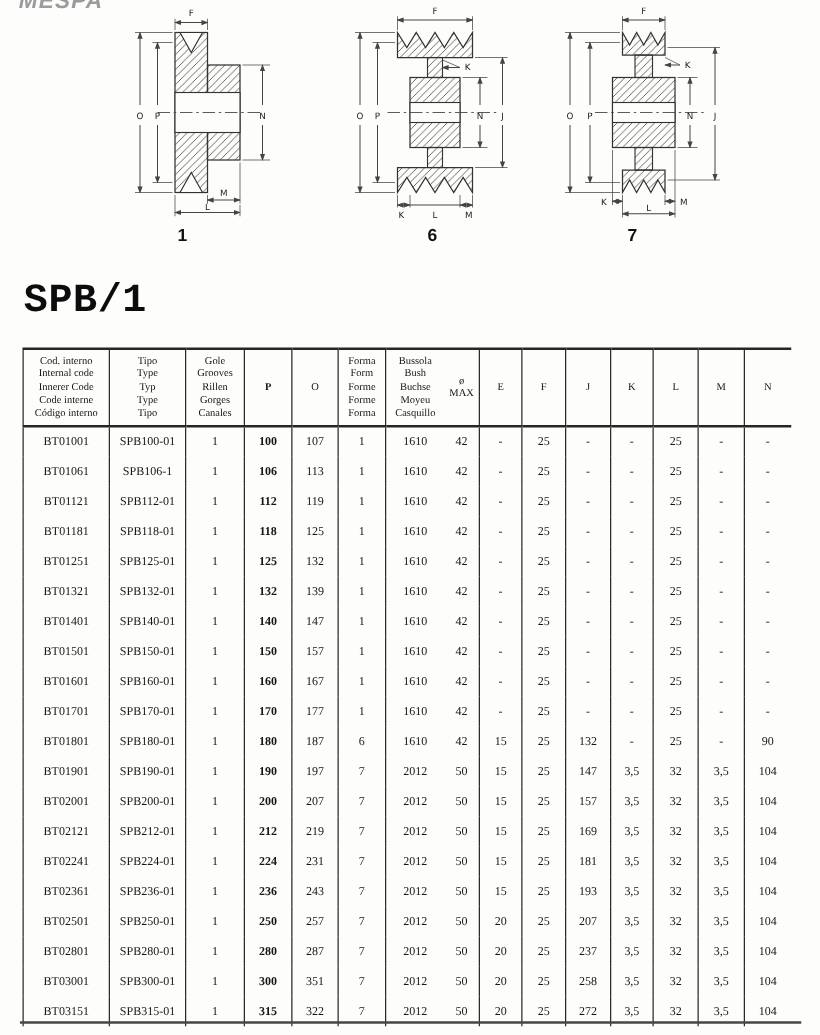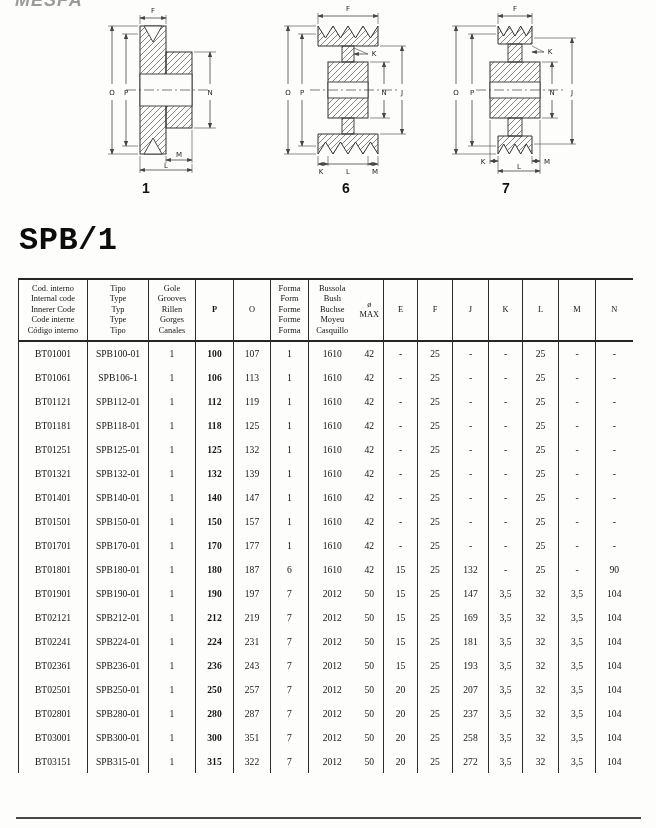--- a/index.html
+++ b/index.html
@@ -478,20 +478,37 @@
           <td class="c7">42</td>
           <td class="c8">-</td>
           <td class="c9">25</td>
           <td class="c10">-</td>
           <td class="c11">-</td>
           <td class="c12">25</td>
           <td class="c13">-</td>
           <td class="c14">-</td>
         </tr>
         <tr>
+          <td class="c0">BT01601</td>
+          <td class="c1">SPB160-01</td>
+          <td class="c2">1</td>
+          <td class="c3">160</td>
+          <td class="c4">167</td>
+          <td class="c5">1</td>
+          <td class="c6">1610</td>
+          <td class="c7">42</td>
+          <td class="c8">-</td>
+          <td class="c9">25</td>
+          <td class="c10">-</td>
+          <td class="c11">-</td>
+          <td class="c12">25</td>
+          <td class="c13">-</td>
+          <td class="c14">-</td>
+        </tr>
+        <tr>
           <td class="c0">BT01701</td>
           <td class="c1">SPB170-01</td>
           <td class="c2">1</td>
           <td class="c3">170</td>
           <td class="c4">177</td>
           <td class="c5">1</td>
           <td class="c6">1610</td>
           <td class="c7">42</td>
           <td class="c8">-</td>
           <td class="c9">25</td>
@@ -529,20 +546,37 @@
           <td class="c7">50</td>
           <td class="c8">15</td>
           <td class="c9">25</td>
           <td class="c10">147</td>
           <td class="c11">3,5</td>
           <td class="c12">32</td>
           <td class="c13">3,5</td>
           <td class="c14">104</td>
         </tr>
         <tr>
+          <td class="c0">BT02001</td>
+          <td class="c1">SPB200-01</td>
+          <td class="c2">1</td>
+          <td class="c3">200</td>
+          <td class="c4">207</td>
+          <td class="c5">7</td>
+          <td class="c6">2012</td>
+          <td class="c7">50</td>
+          <td class="c8">15</td>
+          <td class="c9">25</td>
+          <td class="c10">157</td>
+          <td class="c11">3,5</td>
+          <td class="c12">32</td>
+          <td class="c13">3,5</td>
+          <td class="c14">104</td>
+        </tr>
+        <tr>
           <td class="c0">BT02121</td>
           <td class="c1">SPB212-01</td>
           <td class="c2">1</td>
           <td class="c3">212</td>
           <td class="c4">219</td>
           <td class="c5">7</td>
           <td class="c6">2012</td>
           <td class="c7">50</td>
           <td class="c8">15</td>
           <td class="c9">25</td>

